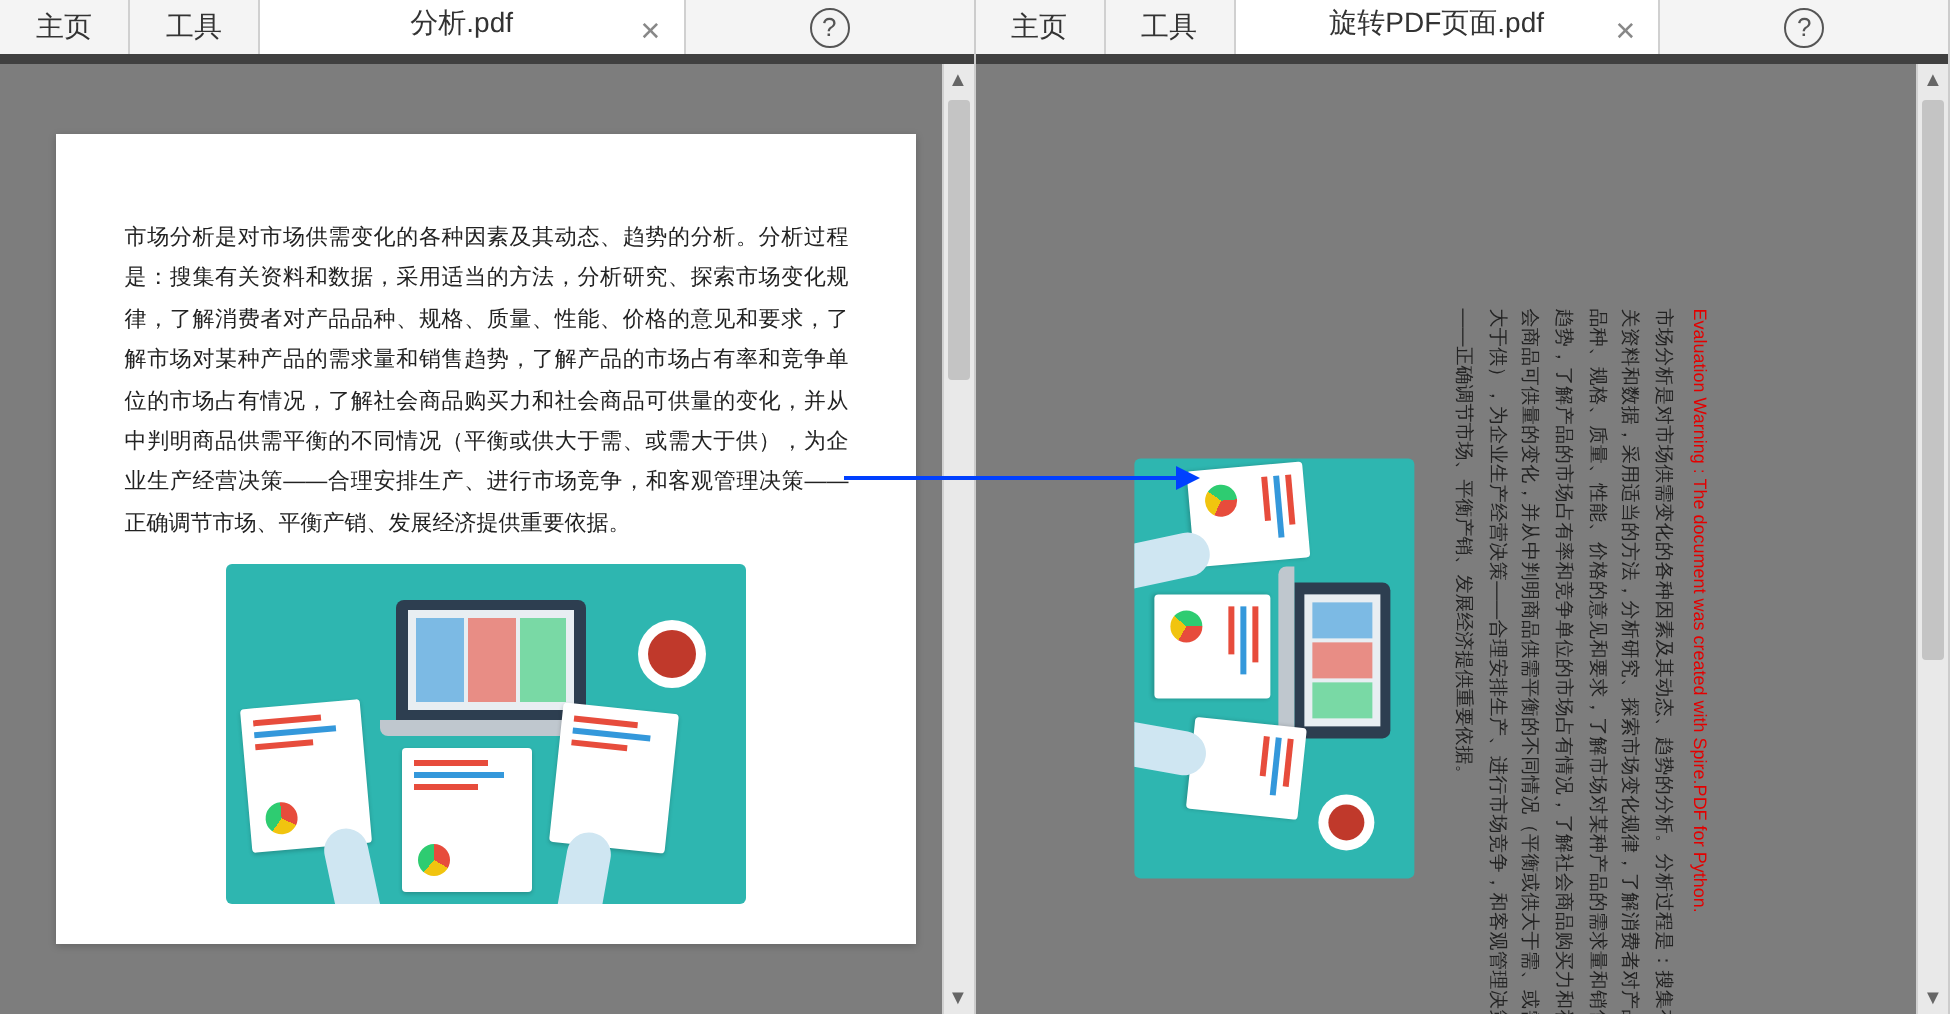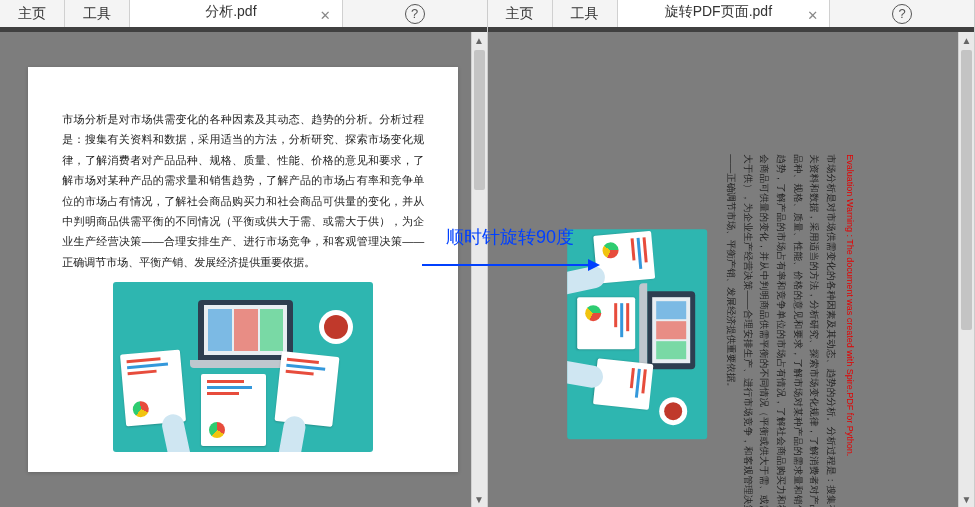--- a/index.html
+++ b/index.html
@@ -162,20 +162,19 @@
       </div>
       <div class="scrollbar">
         <div class="scroll-arrow">▲</div>
         <div class="scroll-thumb" style="top:18px; height:280px;"></div>
         <div class="scroll-arrow" style="position:absolute;bottom:0;left:0;right:0;">▼</div>
       </div>
     </div>
   </div>
 
   <div class="arrow-overlay">
-    <div class="arrow-label">顺时针旋转90度</div>
     <svg class="arrow-line" viewBox="0 0 180 28">
       <line x1="2" y1="14" x2="168" y2="14" stroke="#0040ff" stroke-width="2"></line>
       <polygon points="168,8 180,14 168,20" fill="#0040ff"></polygon>
     </svg>
   </div>
 
 </div>
 
 </body></html>

